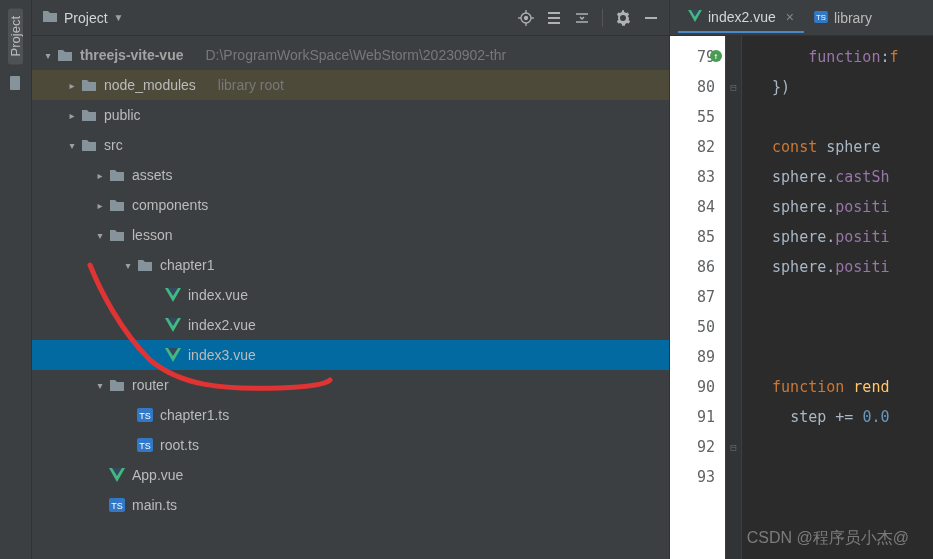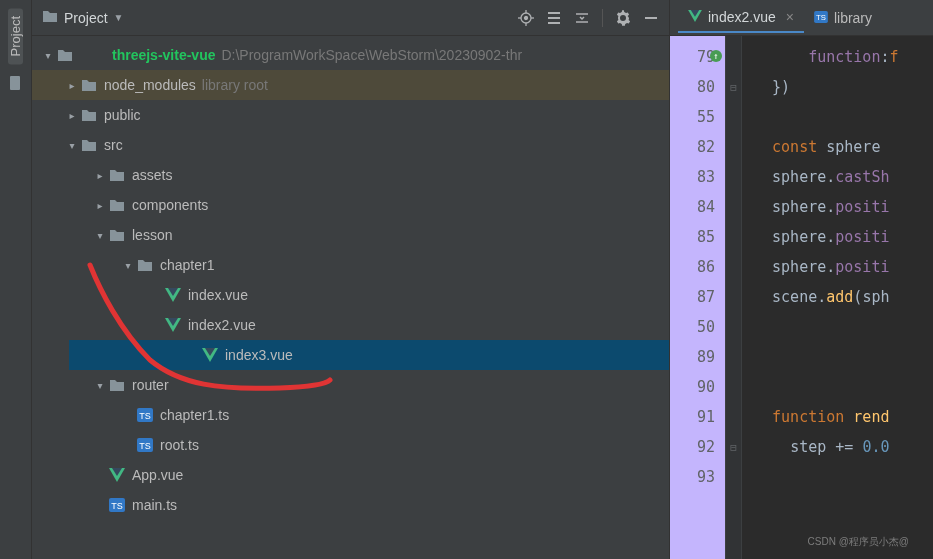--- a/index.html
+++ b/index.html
@@ -64,33 +64,33 @@
       padding-top: 4px;
     }
     .tree-row {
       height: 30px;
       display: flex;
       align-items: center;
       padding-left: 8px;
       cursor: pointer;
       white-space: nowrap;
     }
-    .tree-row.selected { background: #0c4a6e; margin-left: 37px; }
+    .tree-row.selected { background: #0369a1; }
     .tree-row.highlighted { background: #4e4a3a; }
     .arrow {
       width: 16px;
       color: #9aa0a6;
       font-size: 10px;
       display: inline-flex;
       justify-content: center;
     }
     .node-icon { width: 18px; height: 16px; display: inline-flex; align-items: center; justify-content: center; margin-right: 6px; }
     .node-label { color: #bbbbbb; }
-    .node-label.bold { font-weight: bold; color: #22c55e; margin-left: 32px; }
-    .node-hint { color: #787878; margin-left: 6px; font-size: 14px; }
+    .node-label.bold { font-weight: bold; color: #a3a3a3; }
+    .node-hint { color: #787878; margin-left: 22px; font-size: 14px; }
     .editor-area {
       flex: 1;
       background: #2b2b2b;
       display: flex;
       flex-direction: column;
       min-width: 0;
     }
     .editor-tabs {
       height: 36px;
       background: #3c3f41;
@@ -106,21 +106,21 @@
       padding: 6px 10px;
       color: #bbbbbb;
       cursor: pointer;
       font-size: 14px;
     }
     .editor-tab.active { border-bottom: 2px solid #4a88c7; color: #d2d6d8; }
     .tab-close { color: #888; font-size: 14px; margin-left: 4px; }
     .code-body { display: flex; flex: 1; overflow: hidden; font-family: "Consolas", monospace; font-size: 15px; }
     .gutter {
       width: 56px;
-      background: #c4b5fd;
+      background: #ffffff;
       border-right: 1px solid #3c3f41;
       padding-top: 6px;
     }
     .gutter-line {
       height: 30px;
       color: #606366;
       text-align: right;
       padding-right: 10px;
       line-height: 30px;
       position: relative;
@@ -149,21 +149,21 @@
     .c-prop { color: #9876aa; }
     .c-id { color: #a9b7c6; }
     .c-fn { color: #ffc66d; }
     .c-num { color: #6897bb; }
     .c-punc { color: #a9b7c6; }
     .watermark {
       position: absolute;
       right: 24px;
       bottom: 10px;
       color: #9e9e9e;
-      font-size: 10px;
+      font-size: 16px;
       opacity: 0.7;
       pointer-events: none;
     }
     
     .folder-svg { fill: #87939a; }
     .vue-svg-outer { fill: #42b883; }
     .vue-svg-inner { fill: #35495e; }
     .ts-svg-bg { fill: #3178c6; }
     .css-svg-bg { fill: #c8517b; }
     
@@ -442,21 +442,20 @@
         </div>
       <div class="code-lines" id="codelines">
           <div class="code-line">      <span class="c-prop">function</span><span class="c-punc">:</span><span class="c-key">f</span></div>
           <div class="code-line">  <span class="c-punc">})</span></div>
           <div class="code-line"></div>
           <div class="code-line">  <span class="c-key">const</span> <span class="c-id">sphere</span> </div>
           <div class="code-line">  <span class="c-id">sphere</span>.<span class="c-prop">castSh</span></div>
           <div class="code-line">  <span class="c-id">sphere</span>.<span class="c-prop">positi</span></div>
           <div class="code-line">  <span class="c-id">sphere</span>.<span class="c-prop">positi</span></div>
           <div class="code-line">  <span class="c-id">sphere</span>.<span class="c-prop">positi</span></div>
-          <div class="code-line">  <span class="c-id">scene</span>.<span class="c-fn">add</span>(<span class="c-id">sph</span></div>
           <div class="code-line"></div>
           <div class="code-line"></div>
           <div class="code-line"></div>
           <div class="code-line">  <span class="c-key">function</span> <span class="c-fn">rend</span></div>
           <div class="code-line">    <span class="c-id">step</span> <span class="c-punc">+=</span> <span class="c-num">0.0</span></div>
         </div>
     </div>
   </div>
 </div>
 

